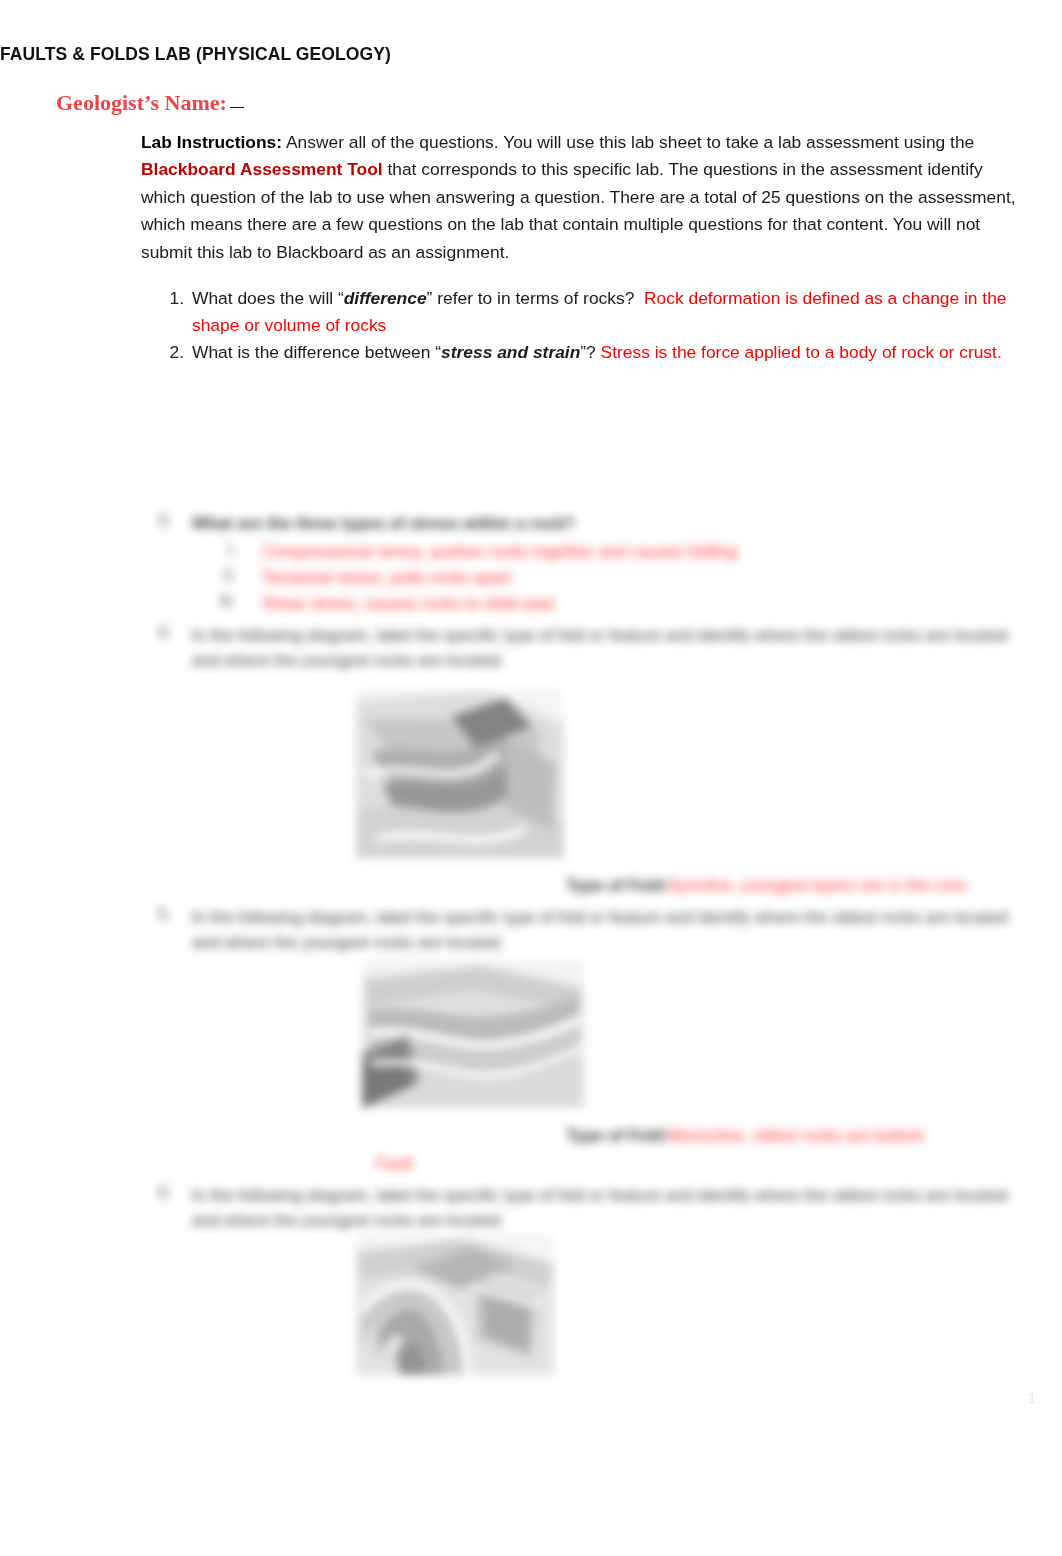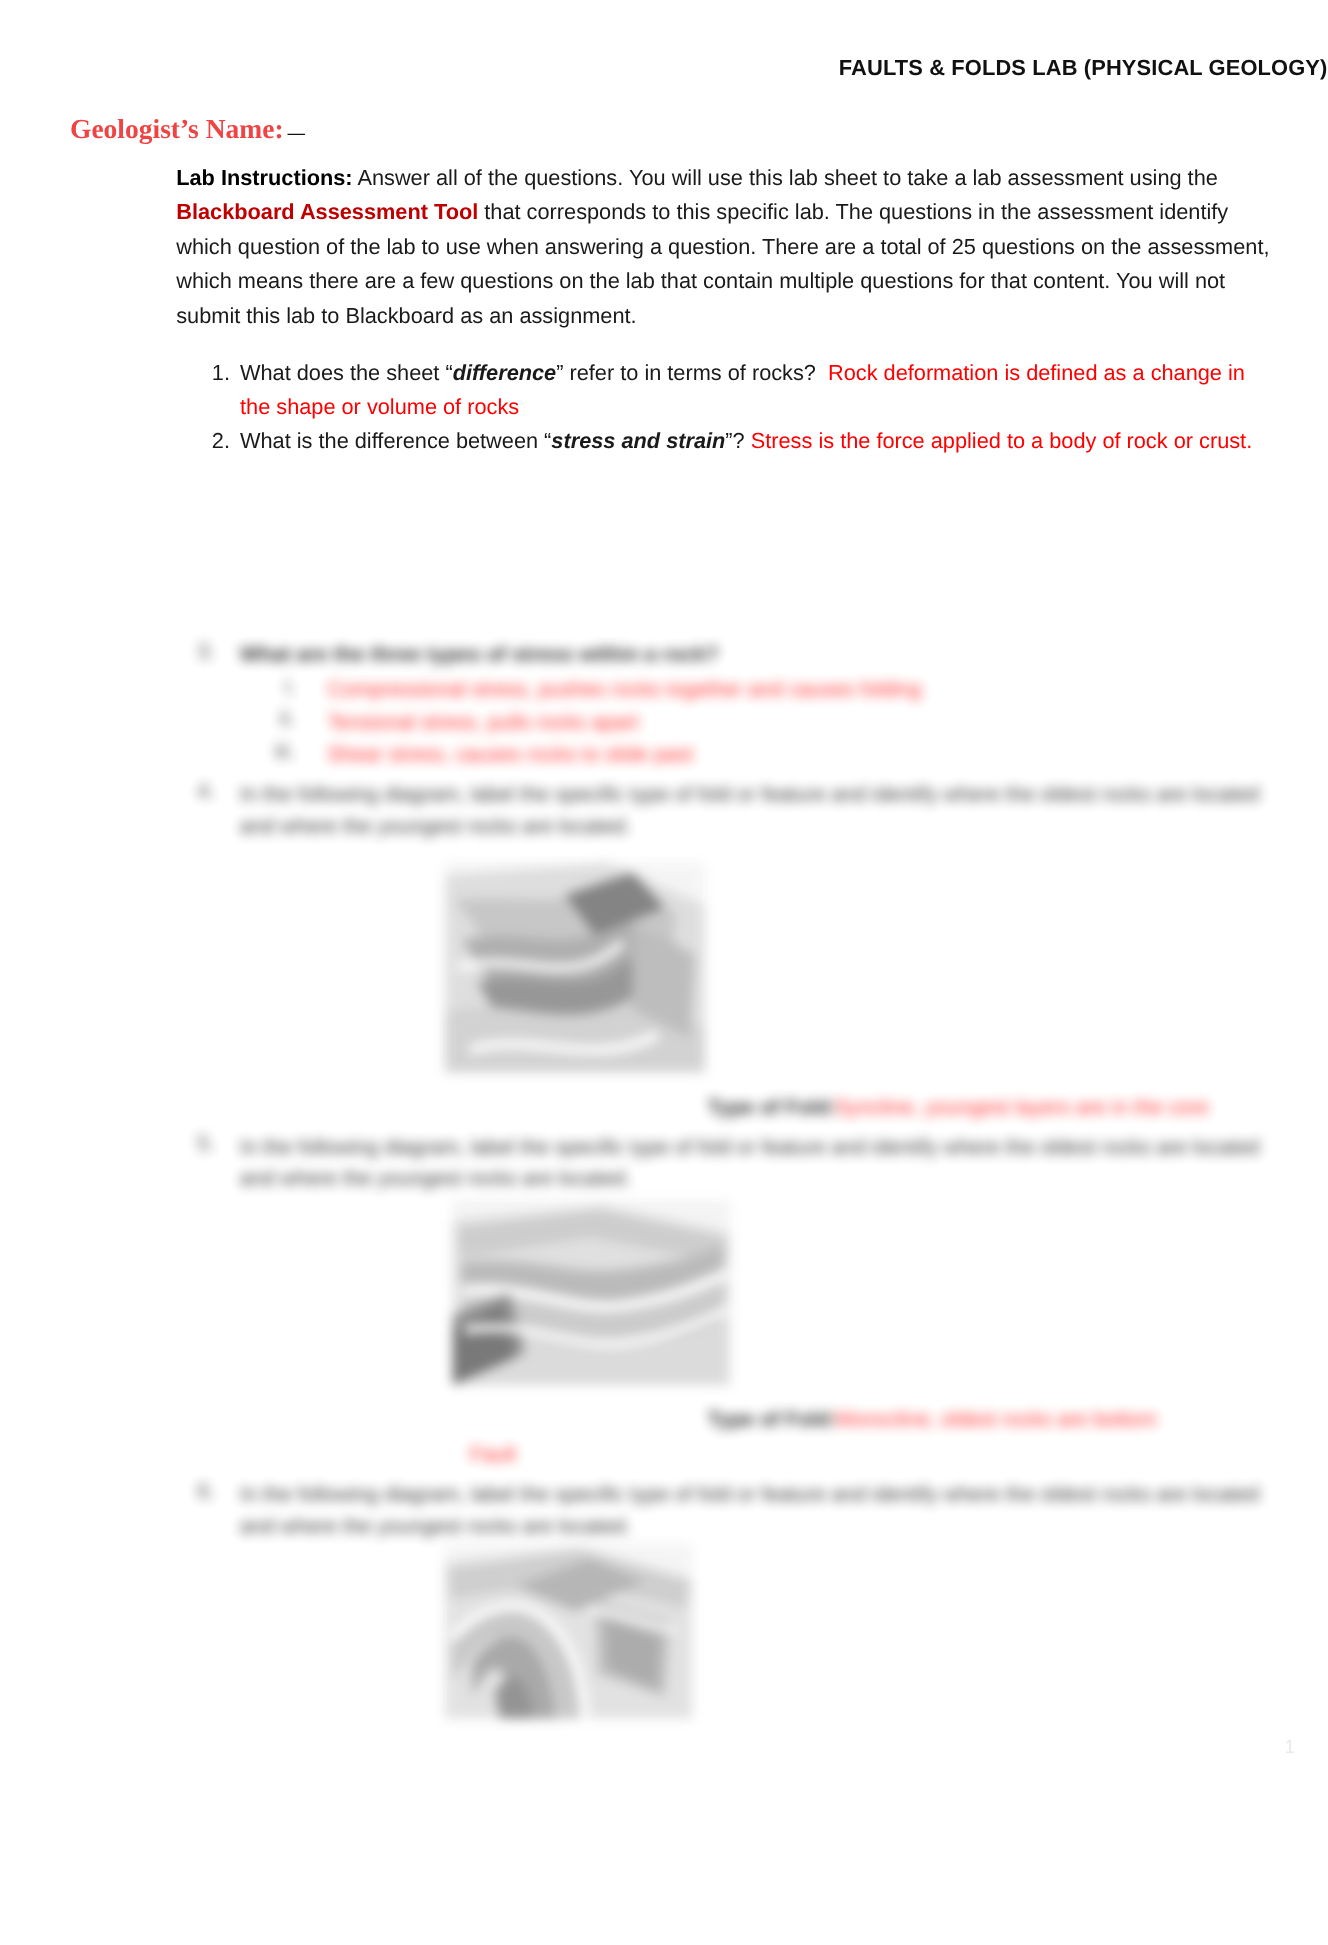--- a/index.html
+++ b/index.html
@@ -21,21 +21,21 @@
     inset: 0;
     background: #ffffff;
   }
 
   
   .doc-title {
     position: absolute;
     top: 44px;
     left: 0;
     width: 1062px;
-    text-align: right;
+    text-align: left;
     font-family: "Liberation Sans", sans-serif;
     font-weight: bold;
     font-size: 17.5px;
     letter-spacing: 0.1px;
     color: #111111;
   }
 
   
   .name-line {
     position: absolute;
@@ -168,21 +168,21 @@
     <span>Geologist’s Name:</span><span class="name-blank"></span>
   </div>
 
   <div class="instructions">
     <span class="lab-instr-label">Lab Instructions</span><span class="lab-instr-label">:</span><span>  Answer all of the questions.  You will use this lab sheet to take a lab assessment using the </span><span class="bb-tool">Blackboard Assessment Tool</span><span> that corresponds to this specific lab.  The questions in the assessment identify which question of the lab to use when answering a question. There are a total of 25 questions on the assessment, which means there are a few questions on the lab that contain multiple questions for that content. You will not submit this lab to Blackboard as an assignment.</span>
   </div>
 
   <div class="qlist">
 
     <div class="qitem">
-      <span class="qnum">1.</span><span>What does the sheet “</span><span class="qterm">difference</span><span>” refer to in terms of rocks?</span>&nbsp;&nbsp;<span class="ans-red">Rock deformation is defined as a change in the shape or volume of rocks</span>
+      <span class="qnum">1.</span><span>What does the will “</span><span class="qterm">difference</span><span>” refer to in terms of rocks?</span>&nbsp;&nbsp;<span class="ans-red">Rock deformation is defined as a change in the shape or volume of rocks</span>
     </div>
 
     <div class="qitem">
       <span class="qnum">2.</span><span>What is the difference between “</span><span class="qterm">stress and strain</span><span>”?</span>
       <span class="ans-red">Stress is the force applied to a body of rock or crust.</span>
     </div>
 
   </div>
 
   <div class="blur-region">

